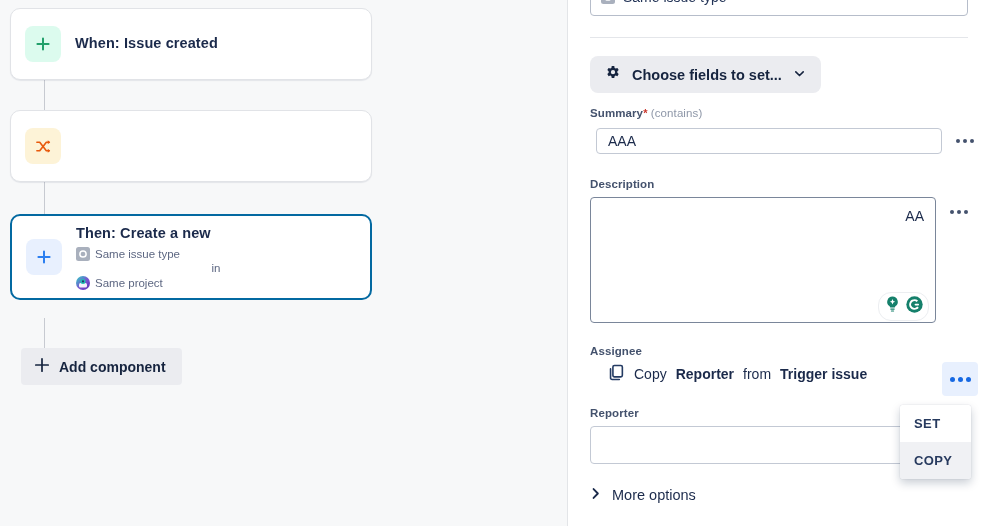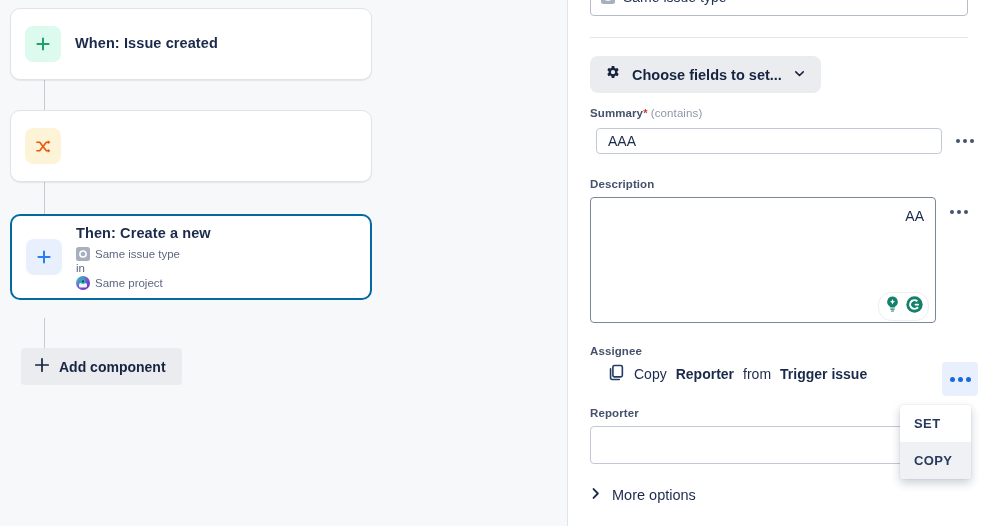--- a/index.html
+++ b/index.html
@@ -56,21 +56,21 @@
   .card-icon.blue { background: #e8f0fe; }
   .card-body { flex: 1 1 auto; min-width: 0; }
   .card-title {
     font-size: 14.5px; font-weight: 700; color: #1b2a4b;
     line-height: 1.35; letter-spacing: .1px;
   }
   .card-sub {
     font-size: 11.5px; color: #69728a; margin-top: 2px; line-height: 1.4;
   }
   .card-sub-row { display: flex; align-items: center; gap: 5px; font-size: 11.5px; color: #5d6782; }
-  .card-sub-plain { font-size: 11.5px; color: #5d6782; line-height: 1.35; }
+  .card-sub-plain { font-size: 11.5px; color: #5d6782; line-height: 1.35; text-align: center; }
 
   .mini-ic { width: 14px; height: 14px; flex: 0 0 14px; display: block; }
 
   .add-component {
     position: absolute; left: 21px; top: 348px;
     display: inline-flex; align-items: center; gap: 9px;
     background: #ebecf0; color: #16243f;
     border: none; border-radius: 4px;
     padding: 9px 16px 9px 13px;
     font-size: 14px; font-weight: 600;

